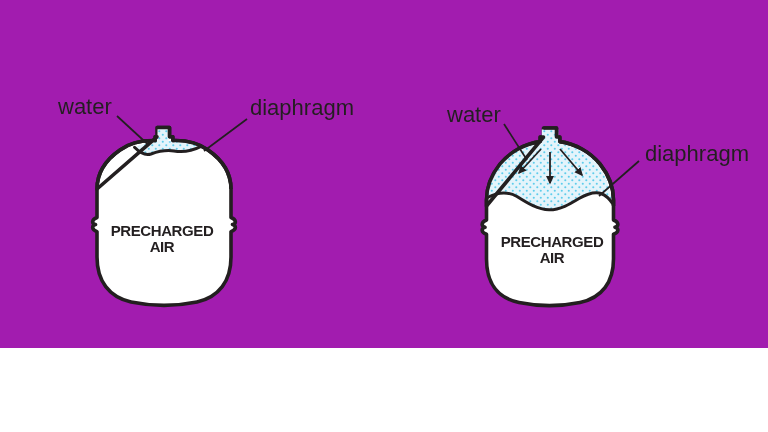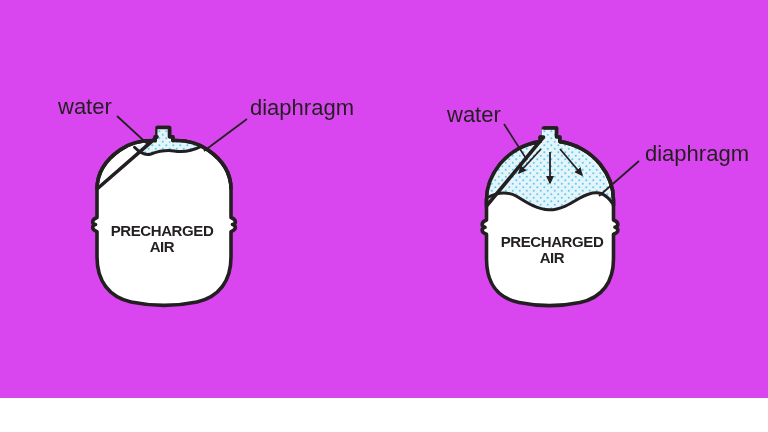--- a/index.html
+++ b/index.html
@@ -4,22 +4,22 @@
 <style>
   html, body {
     margin: 0;
     padding: 0;
     background: #ffffff;
     font-family: "Liberation Sans", sans-serif;
   }
   .canvas {
     position: relative;
     width: 768px;
-    height: 398px;
-    background: #d946ef;
+    height: 348px;
+    background: #a21caf;
     overflow: hidden;
   }
   svg { display: block; }
   .lbl {
     font-family: "Liberation Sans", sans-serif;
     font-size: 22px;
     fill: #231f20;
   }
   .air {
     font-family: "Liberation Sans", sans-serif;

